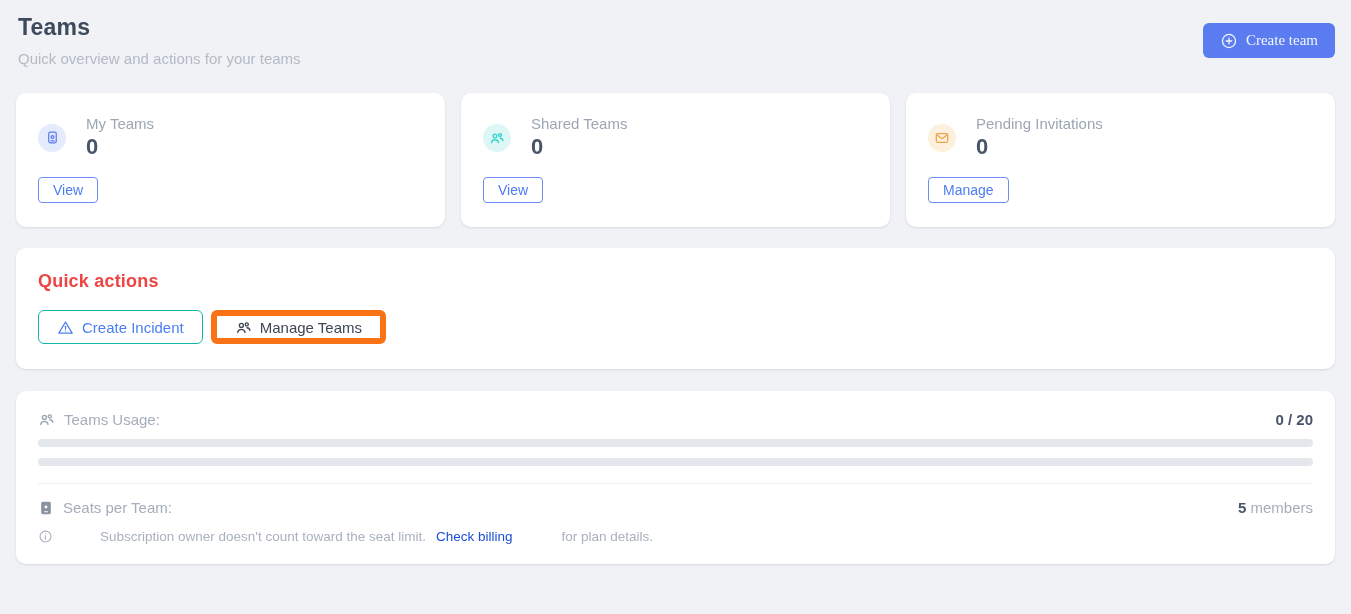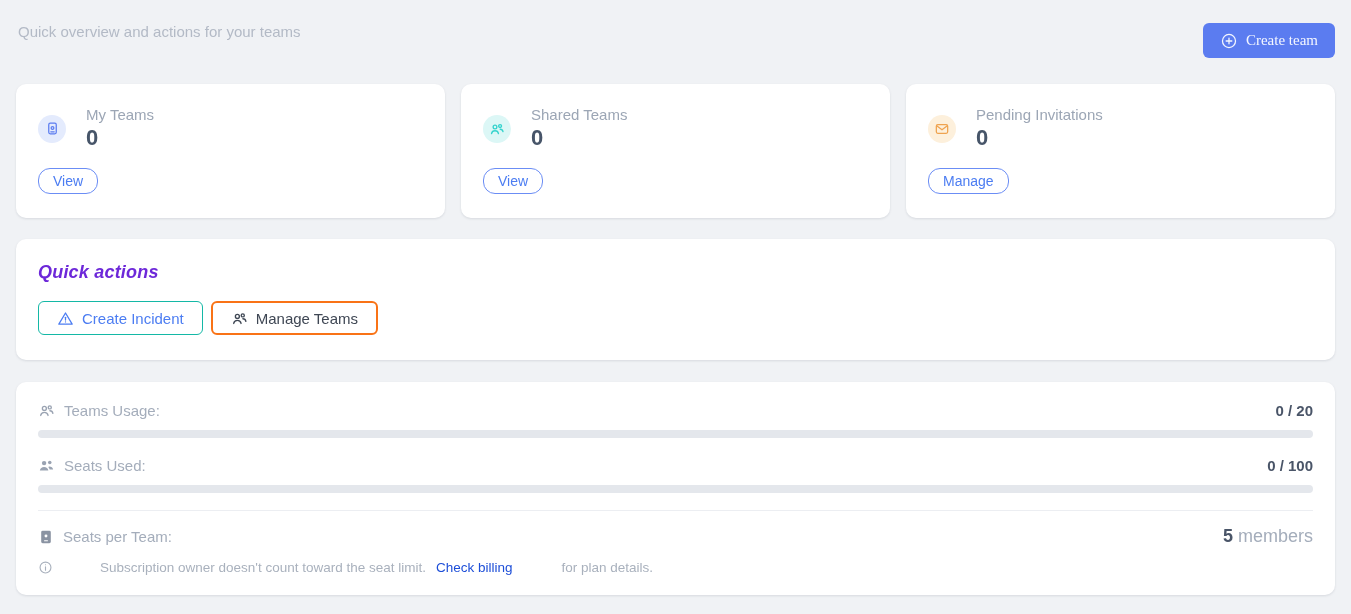--- a/index.html
+++ b/index.html
@@ -34,67 +34,68 @@
   .icon-circle {
     width: 28px; height: 28px; border-radius: 50%;
     display: flex; align-items: center; justify-content: center; flex: none;
   }
   .stat-texts { display: flex; flex-direction: column; gap: 2px; }
   .stat-label { font-size: 15px; color: #9ca6b5; }
   .stat-value { font-size: 22px; font-weight: 700; color: #475569; }
   .btn-outline-sm {
     position: absolute; left: 22px; bottom: 24px;
     background: #fff; border: 1px solid #6b8df5; color: #4c7df2;
-    font-size: 14px; font-family: inherit; border-radius: 12px;
+    font-size: 14px; font-family: inherit; border-radius: 4px;
     padding: 4px 14px; cursor: pointer;
   }
 
   
   .panel {
     background: #fff; border-radius: 10px;
     box-shadow: 0 1px 3px rgba(25, 39, 62, 0.08), 0 1px 2px rgba(25, 39, 62, 0.04);
   }
   .quick-actions { margin-top: 21px; padding: 23px 22px 25px 22px; }
-  .qa-title { font-size: 18px; font-weight: 600; color: #6d28d9; letter-spacing: 0.2px; font-style: italic; }
+  .qa-title { font-size: 18px; font-weight: 600; color: #ef4444; letter-spacing: 0.2px; }
   .qa-buttons { display: flex; gap: 8px; margin-top: 18px; }
   .qa-btn {
     display: inline-flex; align-items: center; gap: 8px;
     height: 34px; padding: 0 18px; border-radius: 6px; background: #fff;
     font-size: 15px; font-family: inherit; cursor: pointer;
   }
   .qa-btn.primary { border: 1px solid #14b8a6; color: #4c7df2; }
-  .qa-btn.neutral { border: 2px solid #f97316; color: #3f4754; }
+  .qa-btn.neutral { border: 6px solid #f97316; color: #3f4754; }
   .qa-btn svg { display: block; }
 
   
   .usage { margin-top: 22px; padding: 20px 22px 20px 22px; }
-  .usage-row { display: flex; align-items: center; justify-content: space-between; }
+  .usage-row { display: flex; align-items: flex-start; justify-content: space-between; }
   .usage-left { display: flex; align-items: center; gap: 9px; color: #9aa3b2; }
   .usage-label { font-size: 15px; color: #a4adbb; }
   .usage-value { font-size: 15px; font-weight: 700; color: #4a5568; }
   .progress-track {
     margin-top: 11px; height: 8px; border-radius: 4px; background: #e4e7ec; overflow: hidden;
   }
   .progress-fill { height: 100%; border-radius: 4px; background: #5b7cf0; width: 0; }
   .usage-row + .progress-track + .usage-row { margin-top: 19px; }
   .usage-divider { border: none; border-top: 1px solid #eceef2; margin: 17px 0 15px 0; }
-  .spt-value { font-size: 18px; }
+  .spt-value { font-size: 15px; }
   .spt-number { font-weight: 700; color: #4a5568; }
   .spt-unit { color: #a4adbb; }
   .note-row { display: flex; align-items: center; gap: 8px; margin-top: 13px; color: #a9b1bd; }
   .note-text { font-size: 13.5px; color: #a9b1bd; margin-left: 39px; }
   .note-link { font-size: 13.5px; color: #1d4ed8; text-decoration: none; margin: 0 2px; cursor: pointer; }
 </style>
 </head>
 <body>
 
 <div class="page">
 
   <div class="header">
     <div>
+      <h1 class="page-title">Teams</h1>
       <p class="page-subtitle">Quick overview and actions for your teams</p>
     </div>
     <button class="btn-create">
       <span style="display:flex;">
         <svg width="18" height="18" viewBox="0 0 24 24" fill="none" stroke="currentColor" stroke-width="1.7" stroke-linecap="round">
           <circle cx="12" cy="12" r="8.7"></circle>
             <path d="M12 8.2v7.6M8.2 12h7.6"></path>
         </svg>
       </span>
       <span>Create team</span>
@@ -196,34 +197,20 @@
           </svg>
         </span>
         <span class="usage-label">Teams Usage:</span>
       </div>
       <span class="usage-value">0 / 20</span>
     </div>
     <div class="progress-track">
       <div class="progress-fill" style="width: 0%;"></div>
     </div>
 
-    <div class="usage-row">
-      <div class="usage-left">
-        <span style="display:flex;">
-          <svg width="17" height="17" viewBox="0 0 24 24" fill="currentColor">
-            <circle cx="8.6" cy="8.6" r="3.1"></circle>
-              <path d="M2.6 19c.4-3.1 2.9-4.8 6-4.8s5.6 1.7 6 4.8z"></path>
-              <circle cx="16.6" cy="7.8" r="2.5"></circle>
-              <path d="M15.9 13.5c2.9 0 5 1.6 5.5 4.3h-5a7 7 0 0 0-1.9-3.6z"></path>
-          </svg>
-        </span>
-        <span class="usage-label">Seats Used:</span>
-      </div>
-      <span class="usage-value">0 / 100</span>
-    </div>
     <div class="progress-track">
       <div class="progress-fill" style="width: 0%;"></div>
     </div>
 
     <hr class="usage-divider">
 
     <div class="usage-row">
       <div class="usage-left">
         <span style="display:flex; color:#8a93a2;">
           <svg width="16" height="16" viewBox="0 0 24 24" fill="currentColor">

